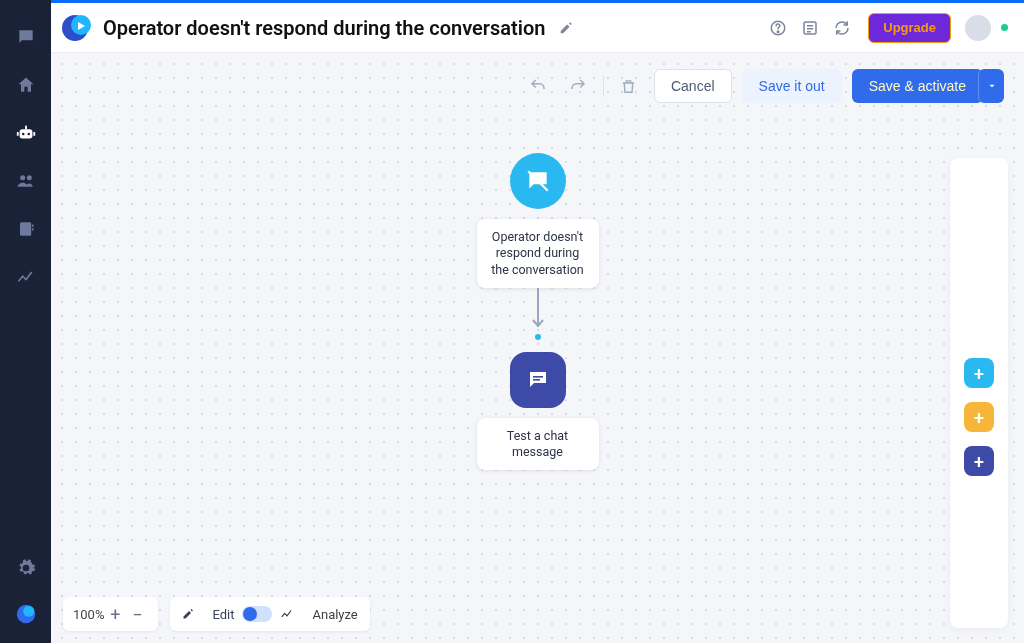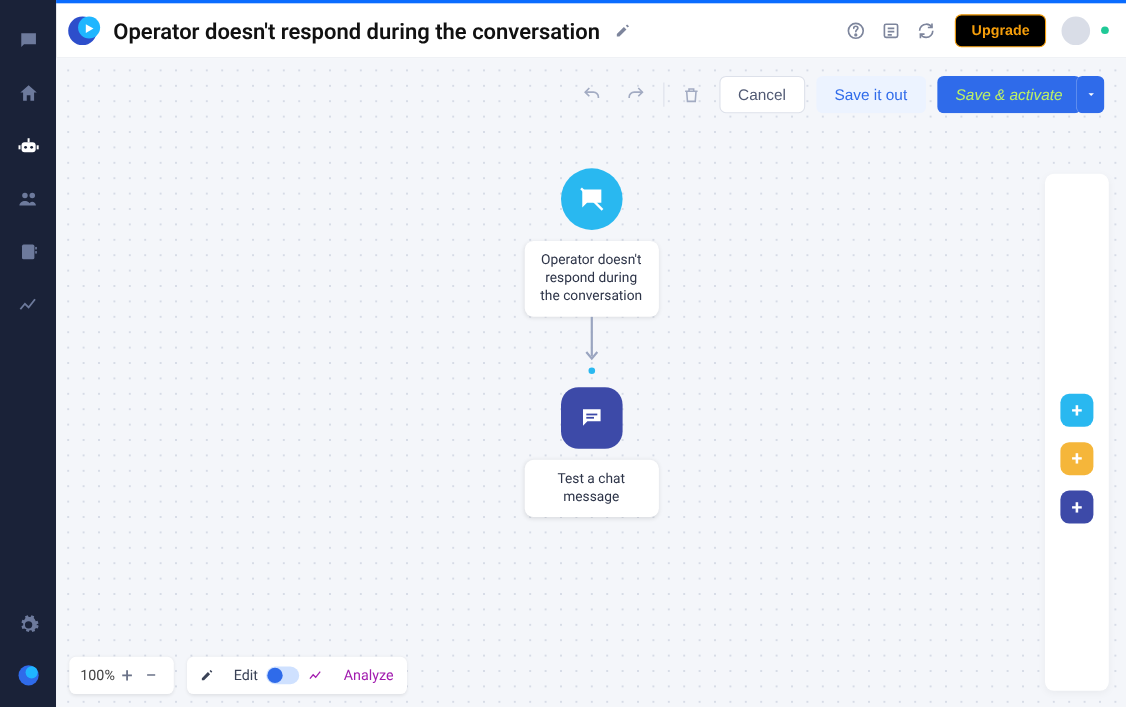--- a/index.html
+++ b/index.html
@@ -20,41 +20,41 @@
   
   .bluebar { height: 3px; background: #0a6cff; }
 
   
   .header { height: 50px; display: flex; align-items: center; padding: 0 16px 0 10px; border-bottom: 1px solid #eceef3; }
   .logo { width: 32px; height: 32px; margin-right: 10px; position: relative; }
   .page-title { font-size: 20px; font-weight: 600; color: #111; flex-shrink: 0; }
   .edit-title-btn { width: 26px; height: 26px; margin-left: 8px; display: flex; align-items: center; justify-content: center; color: #7d859c; cursor: pointer; border-radius: 4px; }
   .header-spacer { flex: 1; }
   .header-icon { width: 28px; height: 28px; display: flex; align-items: center; justify-content: center; color: #7d859c; cursor: pointer; margin-left: 4px; }
-  .upgrade-btn { height: 30px; padding: 0 14px; border: 1.5px solid #f59e0b; color: #f59e0b; background: #000000; font-weight: 600; font-size: 13px; border-radius: 6px; margin-left: 12px; cursor: pointer; }
+  .upgrade-btn { height: 30px; padding: 0 14px; border: 1.5px solid #f59e0b; color: #f59e0b; background: #6d28d9; font-weight: 600; font-size: 13px; border-radius: 6px; margin-left: 12px; cursor: pointer; }
   .avatar { width: 26px; height: 26px; border-radius: 50%; background: #d9dde7; margin-left: 14px; }
   .status-dot { width: 7px; height: 7px; border-radius: 50%; background: #20c997; margin-left: 10px; }
 
   
   .canvas-wrap { flex: 1; position: relative; background: #f4f6fa; overflow: hidden; }
   .dot-grid {
     position: absolute; inset: 0;
     background-image: radial-gradient(#d6dbe6 1px, transparent 1px);
     background-size: 14px 14px;
     background-position: 4px 4px;
   }
 
   
   .action-bar { position: absolute; top: 16px; right: 20px; display: flex; align-items: center; gap: 10px; }
   .icon-btn { width: 30px; height: 30px; display: flex; align-items: center; justify-content: center; color: #a2abc2; cursor: pointer; }
   .icon-sep { width: 1px; height: 22px; background: #dde1ea; }
   .btn { height: 34px; padding: 0 16px; display: inline-flex; align-items: center; justify-content: center; font-size: 14px; border-radius: 6px; cursor: pointer; border: 1px solid transparent; font-weight: 500; }
   .btn-outline { background: #fff; border-color: #dde1ea; color: #515a74; }
   .btn-ghost-blue { background: #ecf3ff; color: #2f6bea; }
-  .btn-primary { background: #2f6bea; color: #bef264; font-style: italic; }
+  .btn-primary { background: #2f6bea; color: #fef9c3; }
   .btn-primary-caret { width: 26px; height: 34px; background: #2f6bea; color: #fff; display: flex; align-items: center; justify-content: center; border-radius: 6px; margin-left: -5px; border-left: 1px solid rgba(255,255,255,.25); }
 
   
   .add-panel { position: absolute; right: 16px; top: 105px; width: 58px; height: 470px; background: #fff; border-radius: 8px; box-shadow: 0 2px 8px rgba(0,0,0,.05); display: flex; flex-direction: column; align-items: center; padding-top: 200px; gap: 14px; }
   .fab { width: 30px; height: 30px; border-radius: 8px; display: flex; align-items: center; justify-content: center; color: #fff; cursor: pointer; font-size: 18px; font-weight: 600; }
   .fab.cyan   { background: #29b8f0; }
   .fab.orange { background: #f5b63a; }
   .fab.indigo { background: #3d4aa8; }
 
   
@@ -65,21 +65,21 @@
   .connector svg { position: absolute; left: -9px; top: 0; }
   .connector-dot { width: 6px; height: 6px; border-radius: 50%; background: #29b8f0; margin-top: 4px; }
   .action-square { width: 56px; height: 56px; border-radius: 16px; background: #3d4aa8; display: flex; align-items: center; justify-content: center; color: #fff; margin-top: 12px; }
 
   
   .bottom-bar { position: absolute; left: 12px; bottom: 12px; display: flex; align-items: flex-start; gap: 12px; }
   .zoom-box { background: #fff; border-radius: 6px; height: 34px; display: flex; align-items: center; padding: 0 10px; box-shadow: 0 1px 3px rgba(0,0,0,.08); font-size: 13px; color: #444; }
   .zoom-btn { width: 22px; height: 22px; display: flex; align-items: center; justify-content: center; color: #6a7288; cursor: pointer; font-size: 18px; }
   .mode-box { background: #fff; border-radius: 6px; height: 34px; display: flex; align-items: center; padding: 0 12px; box-shadow: 0 1px 3px rgba(0,0,0,.08); font-size: 13px; color: #3a4256; gap: 8px; }
   .mode-label { display: flex; align-items: center; gap: 18px; }
-  .mode-label.dim { color: #a21caf; }
+  .mode-label.dim { color: #404040; }
   .toggle { width: 30px; height: 16px; border-radius: 10px; background: #cfe1ff; position: relative; cursor: pointer; }
   .toggle-knob { width: 14px; height: 14px; border-radius: 50%; background: #2f6bea; position: absolute; top: 1px; left: 1px; }
 </style>
 </head>
 <body>
 
 <div class="app">
 
   <nav class="sidenav">
     <div class="sidenav-item">

